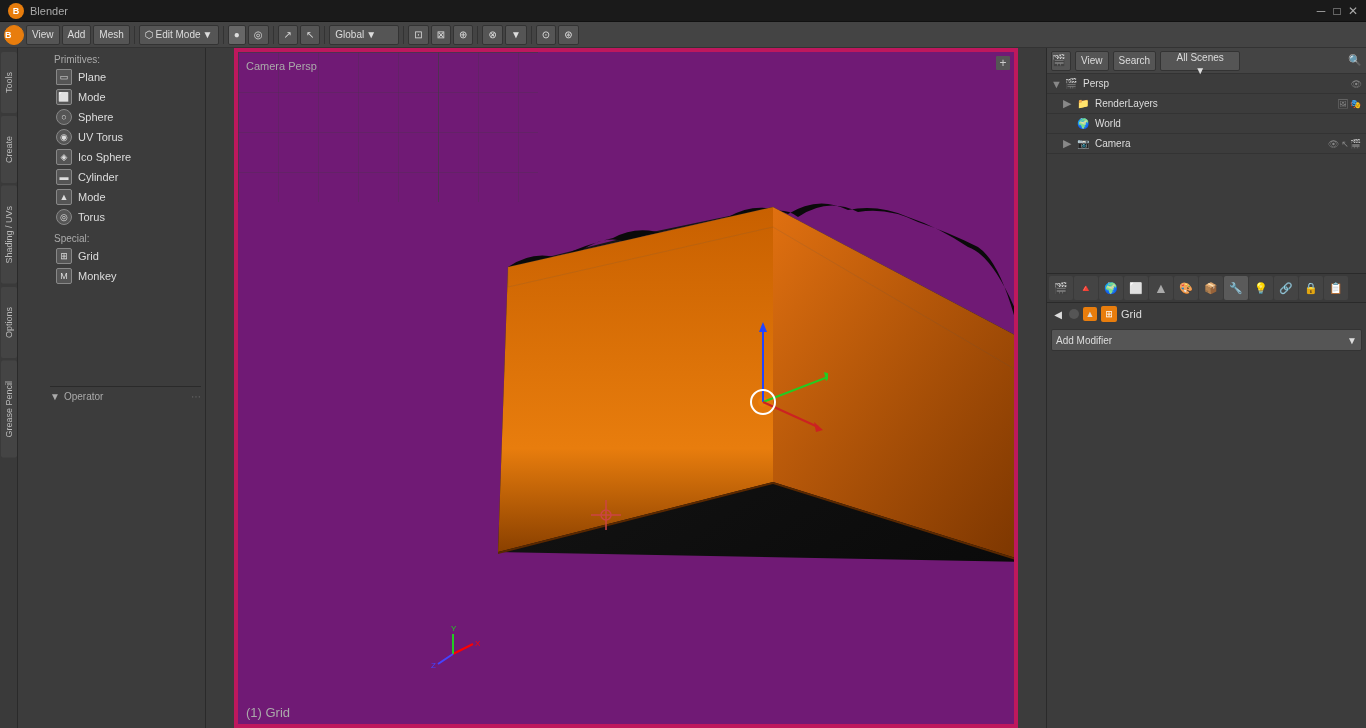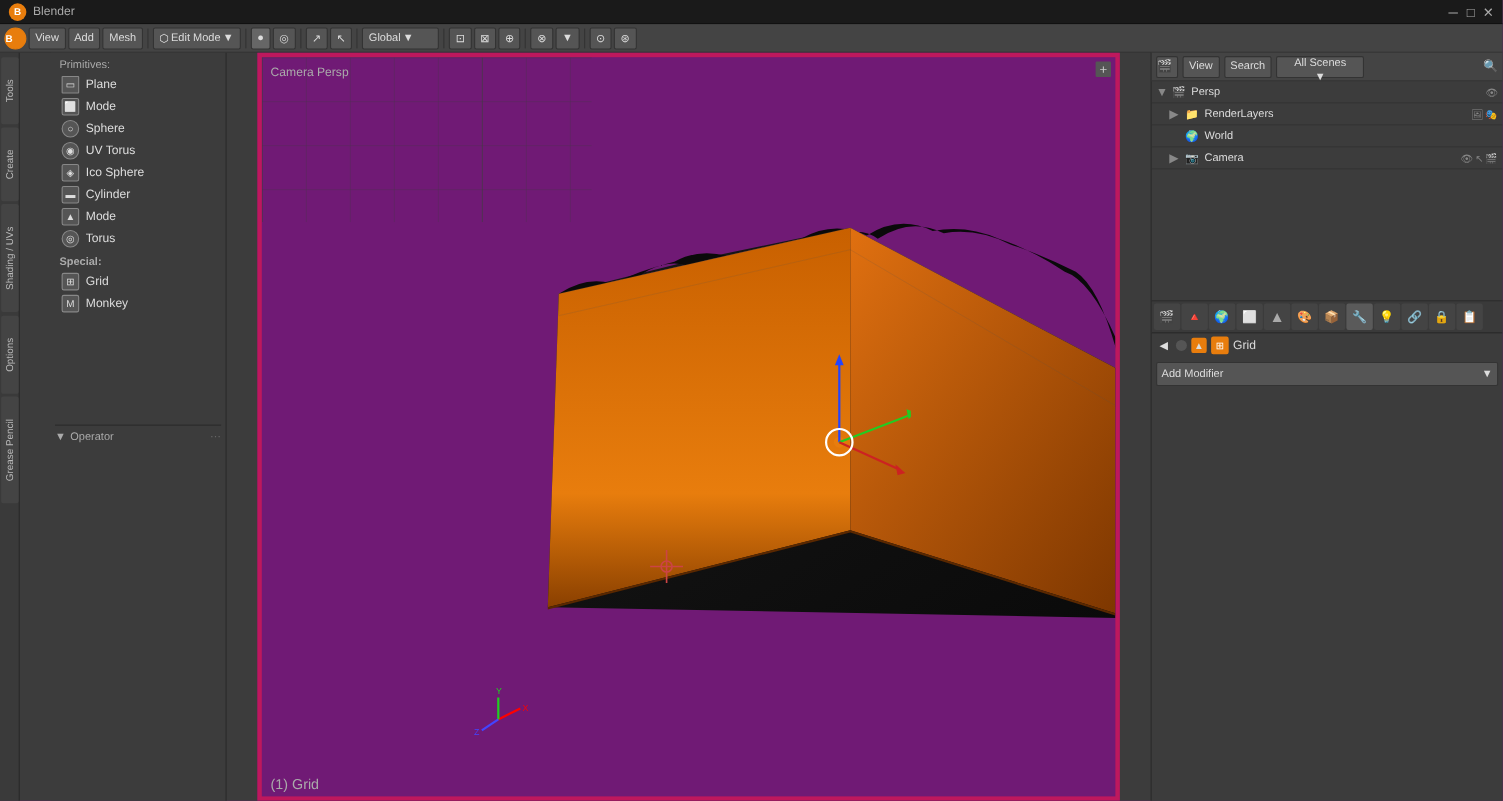--- a/index.html
+++ b/index.html
@@ -40,21 +40,21 @@
     #panel-content { flex: 1; padding: 4px; overflow-y: auto; }
     .panel-section-title { color: #aaa; font-size: 10px; padding: 2px 4px; }
     .primitive-item {
       display: flex; align-items: center; gap: 6px; padding: 2px 6px; cursor: pointer; border-radius: 2px;
       height: 20px;
     }
     .primitive-icon {
       width: 16px; height: 16px; border: 1px solid #888; border-radius: 2px;
       display: flex; align-items: center; justify-content: center; font-size: 9px; background: #555;
     }
-    .special-section { margin-top: 4px; font-weight: bold; }
+    .special-section { margin-top: 4px; }
 
     
     #vert-tabs {
       width: 18px; background: #3a3a3a; display: flex; flex-direction: column; align-items: center;
       border-right: 1px solid #2a2a2a; padding-top: 4px; gap: 1px;
     }
     .vert-tab {
       width: 16px; padding: 20px 0; background: #444; border-radius: 2px; cursor: pointer;
       display: flex; align-items: center; justify-content: center; writing-mode: vertical-lr;
       font-size: 9px; color: #bbb; transform: rotate(180deg); text-align: center; margin-bottom: 2px;

